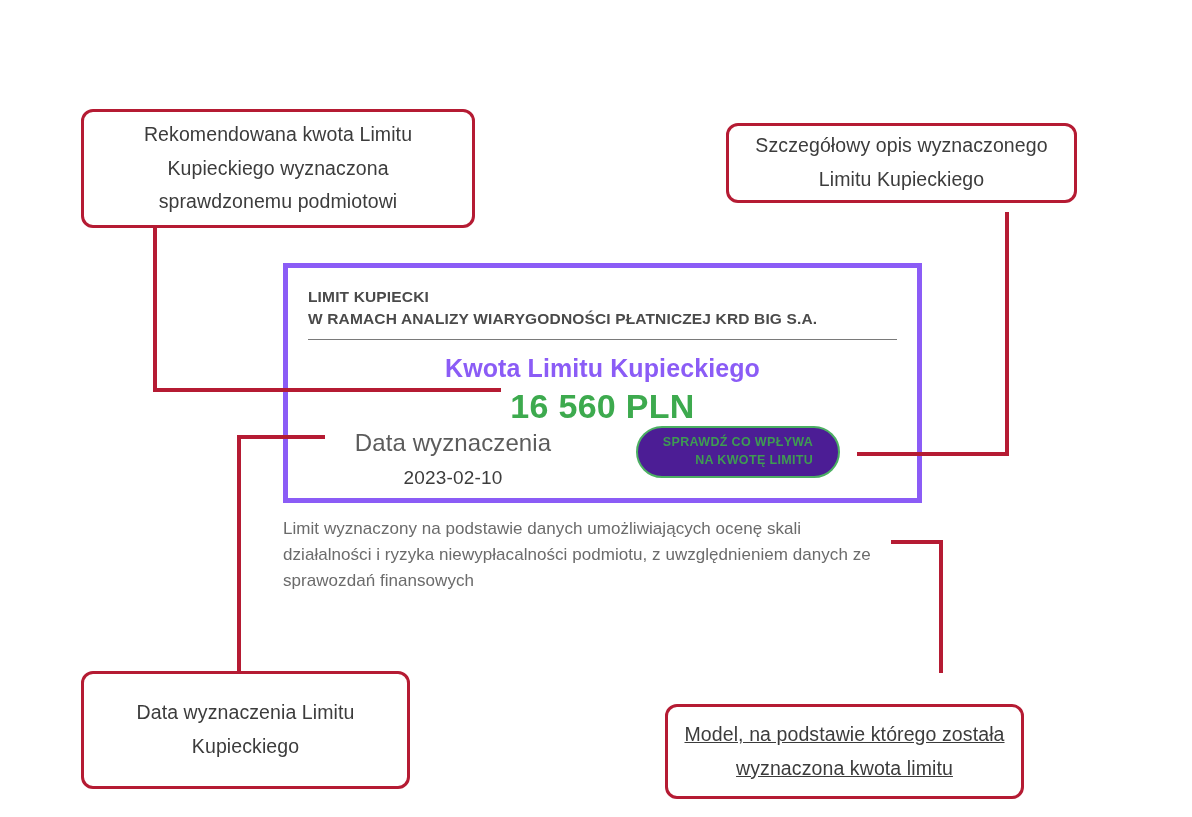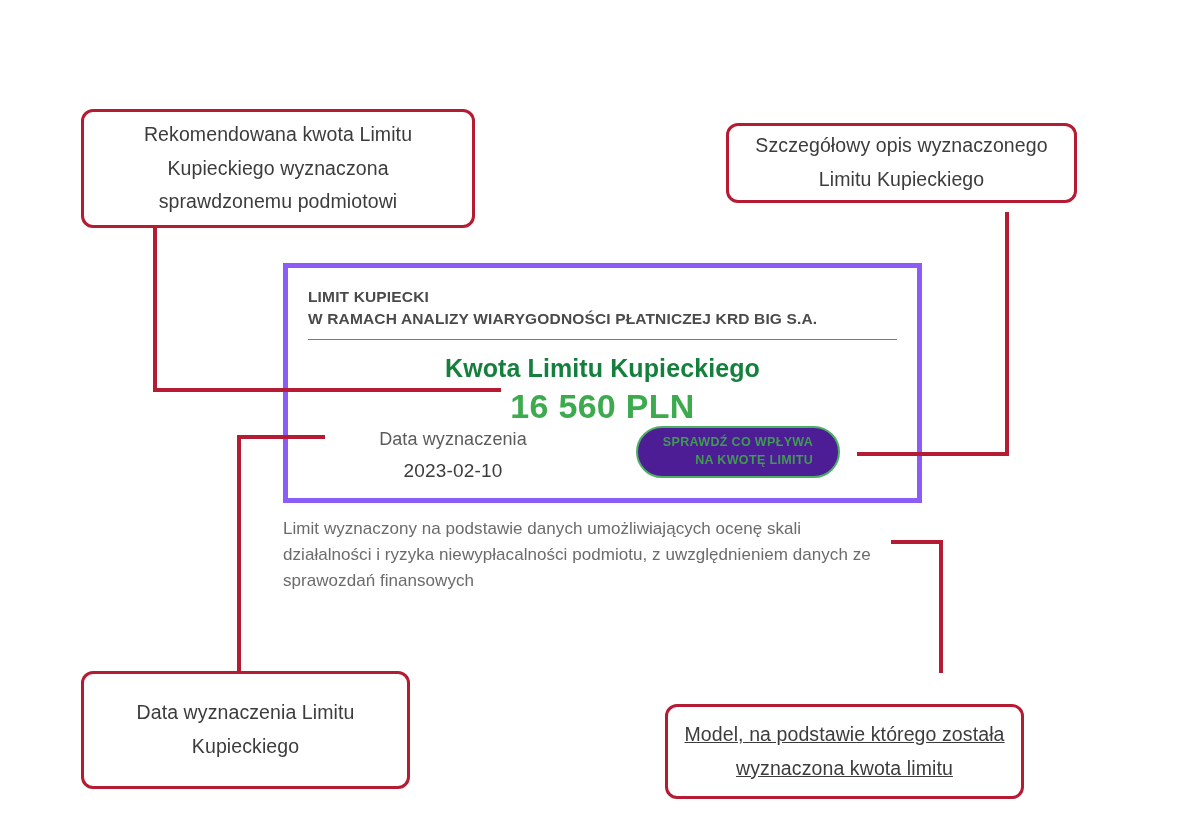--- a/index.html
+++ b/index.html
@@ -89,21 +89,21 @@
     line-height: 1.42;
   }
   #card-divider {
     margin: 9px 20px 0 20px;
     height: 1px;
     background: #7a7a7a;
   }
   #amount-title {
     margin-top: 14px;
     text-align: center;
-    color: #15803d;
+    color: #8b5cf6;
     font-size: 25px;
     font-weight: 700;
     letter-spacing: 0.1px;
   }
   #amount-value {
     margin-top: 4px;
     text-align: center;
     color: #3daa4e;
     font-size: 34px;
     font-weight: 700;
@@ -117,21 +117,21 @@
     display: flex;
     align-items: flex-start;
   }
   #date-block {
     width: 330px;
     text-align: center;
     padding-top: 3px;
   }
   #date-label {
     color: #5c5c5c;
-    font-size: 18px;
+    font-size: 24px;
     letter-spacing: 0.1px;
   }
   #date-value {
     margin-top: 10px;
     color: #3c3c3c;
     font-size: 19px;
     font-weight: 400;
     letter-spacing: 0.2px;
   }
   #influence-button {

